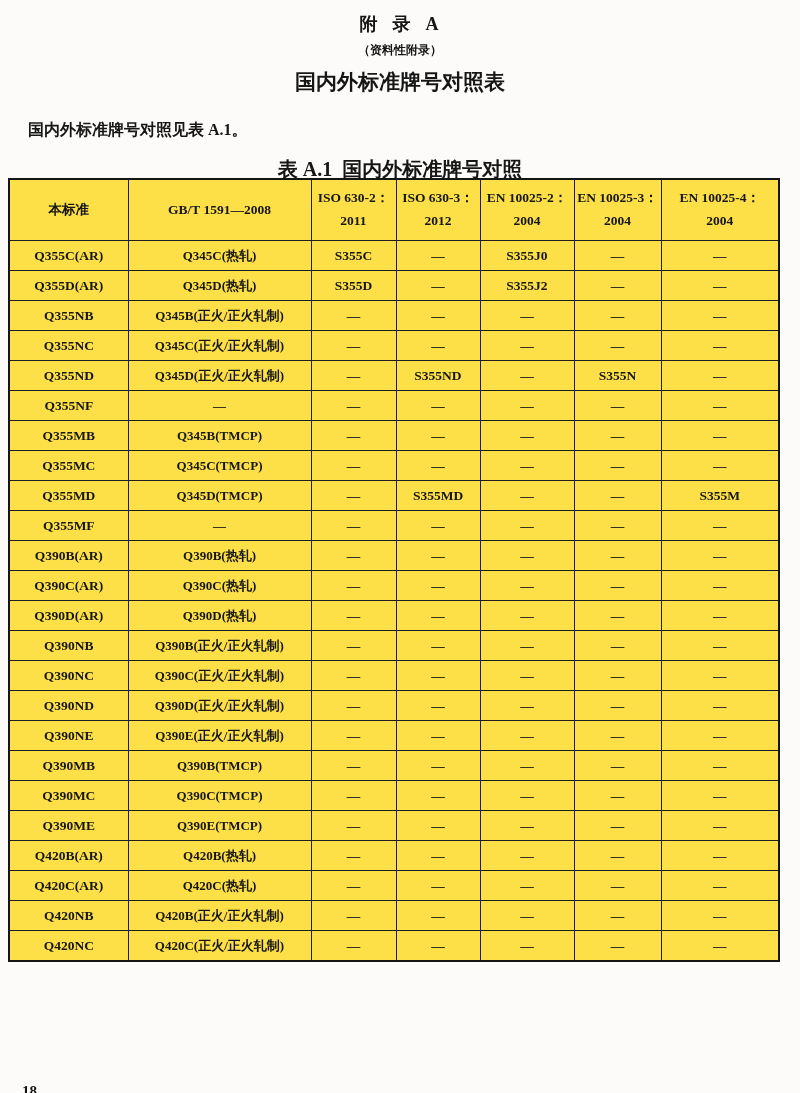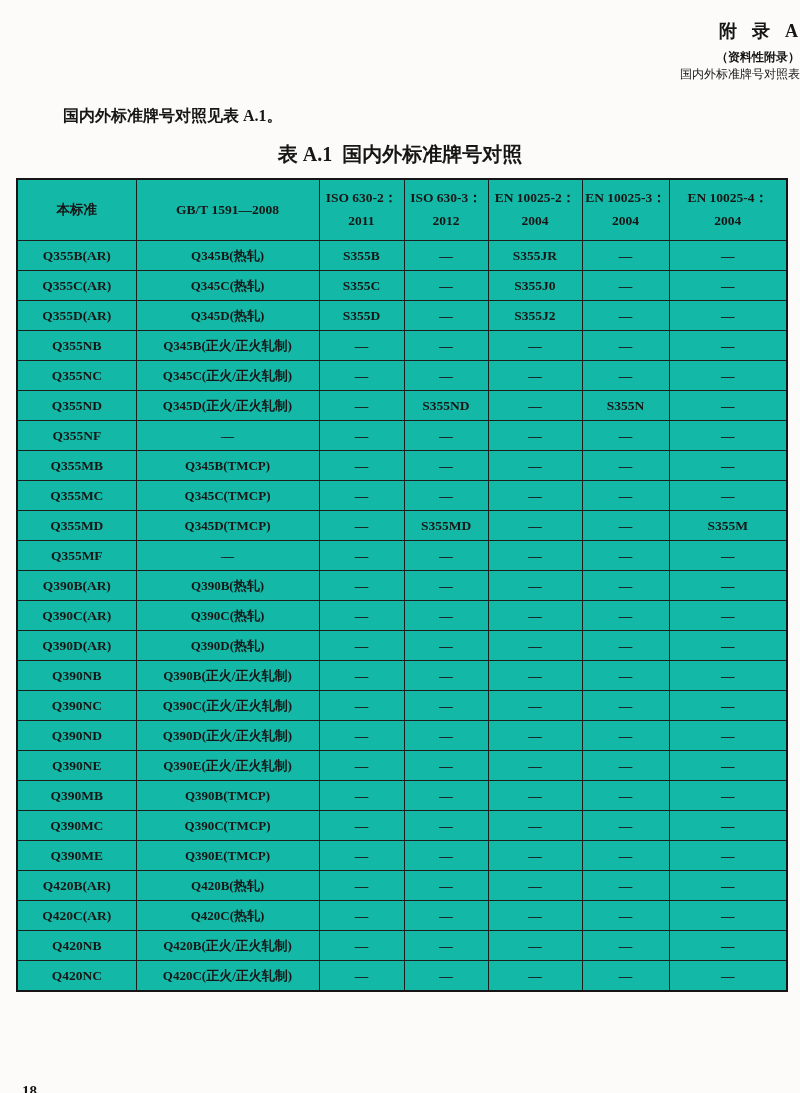--- a/index.html
+++ b/index.html
@@ -13,63 +13,64 @@
     color: #161616;
     font-family: "Liberation Serif", "DejaVu Serif", serif;
     position: relative;
     overflow: hidden;
   }
   .page {
     position: absolute;
     inset: 0;
   }
   .heading-block {
-    text-align: right;
-    padding-top: 19px;
+    text-align: center;
+    padding-top: 12px;
   }
   .appendix-title {
     font-size: 18px;
     font-weight: 700;
     letter-spacing: 2px;
     white-space: pre-wrap;
     line-height: 1.4;
   }
   .appendix-subtitle {
     font-size: 12px;
     font-weight: 700;
     margin-top: 5px;
     line-height: 1.4;
   }
   .appendix-subject {
-    font-size: 12px;
-    font-weight: 400;
+    font-size: 21px;
+    font-weight: 700;
+    margin-top: 9px;
     line-height: 1.4;
   }
   .intro-paragraph {
     font-size: 16px;
     font-weight: 600;
     margin-top: 23px;
-    margin-left: 63px;
+    margin-left: 28px;
     line-height: 1.2;
   }
   .table-caption {
     text-align: center;
     font-size: 20px;
     font-weight: 700;
     margin-top: 16px;
     white-space: pre-wrap;
   }
   table.grade-table {
     position: absolute;
-    left: 16px;
+    left: 8px;
     top: 178px;
     width: 770px;
     border-collapse: collapse;
     table-layout: fixed;
-    background: #14b8a6;
+    background: #fde047;
   }
   table.grade-table th,
   table.grade-table td {
     border: 1px solid #1e1e1e;
     text-align: center;
     vertical-align: middle;
     padding: 0 2px;
     overflow: hidden;
   }
   table.grade-table {
@@ -135,29 +136,20 @@
           <th>EN 10025-2：
 2004</th>
           <th>EN 10025-3：
 2004</th>
           <th>EN 10025-4：
 2004</th>
         </tr>
     </thead>
     <tbody>
         <tr>
-          <td>Q355B(AR)</td>
-          <td class="cn">Q345B(热轧)</td>
-          <td>S355B</td>
-          <td>—</td>
-          <td>S355JR</td>
-          <td>—</td>
-          <td>—</td>
-        </tr>
-        <tr>
           <td>Q355C(AR)</td>
           <td class="cn">Q345C(热轧)</td>
           <td>S355C</td>
           <td>—</td>
           <td>S355J0</td>
           <td>—</td>
           <td>—</td>
         </tr>
         <tr>
           <td>Q355D(AR)</td>

